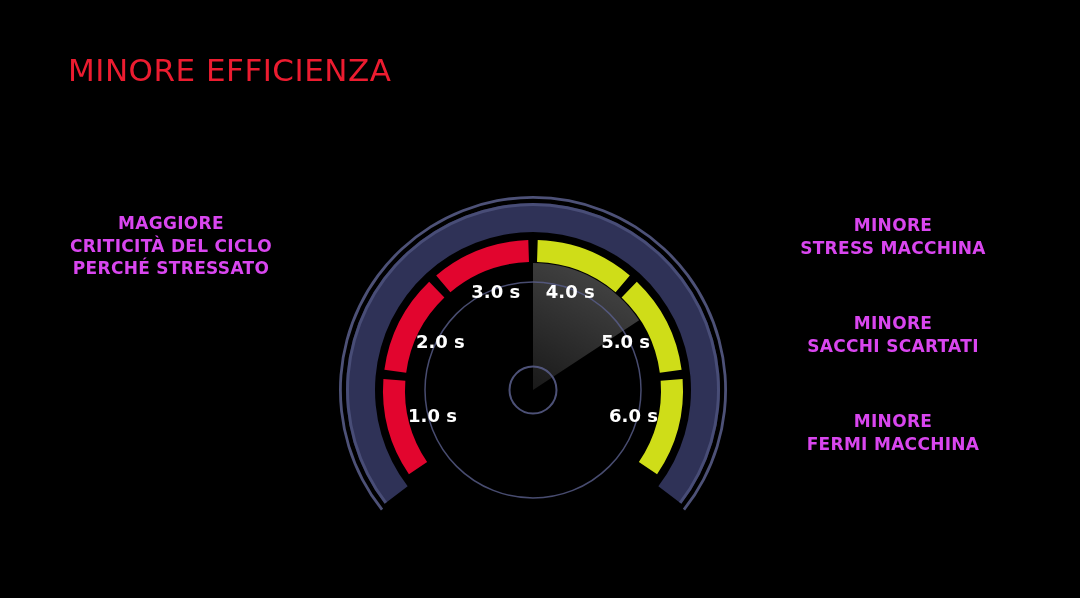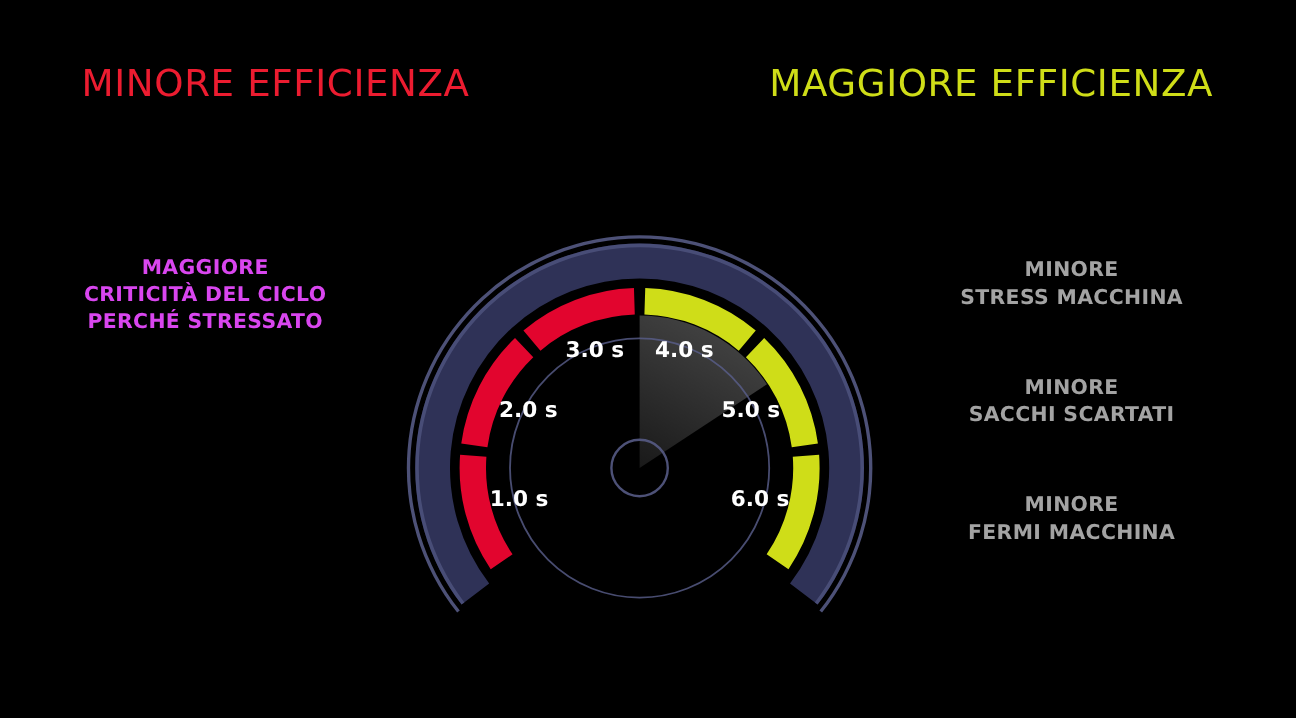--- a/index.html
+++ b/index.html
@@ -56,21 +56,21 @@
   .side-block {
     position: absolute;
     text-align: center;
     font-size: 17px;
     font-weight: bold;
     line-height: 1.33;
     letter-spacing: 0.3px;
     white-space: pre-line;
   }
   .side-block.left { color: #d946ef; }
-  .side-block.right { color: #a3a3a3; text-align: center; }
+  .side-block.right { color: #d946ef; text-align: center; }
 
   #block-criticita {
     left: 40px;
     top: 212px;
     width: 262px;
   }
   #block-stress {
     left: 768px;
     top: 214px;
     width: 250px;
@@ -105,21 +105,20 @@
     dominant-baseline: middle;
   }
 </style>
 </head>
 <body>
 
 <div id="stage">
 
   <div class="headline" id="headline-left">MINORE EFFICIENZA</div>
 
-  <div class="headline" id="headline-right">MAGGIORE EFFICIENZA</div>
 
 
   <div class="side-block left" id="block-criticita">MAGGIORE
 CRITICITÀ DEL CICLO
 PERCHÉ STRESSATO</div>
 
   <div class="side-block right" id="block-stress">MINORE
 STRESS MACCHINA</div>
 
   <div class="side-block right" id="block-sacchi">MINORE

